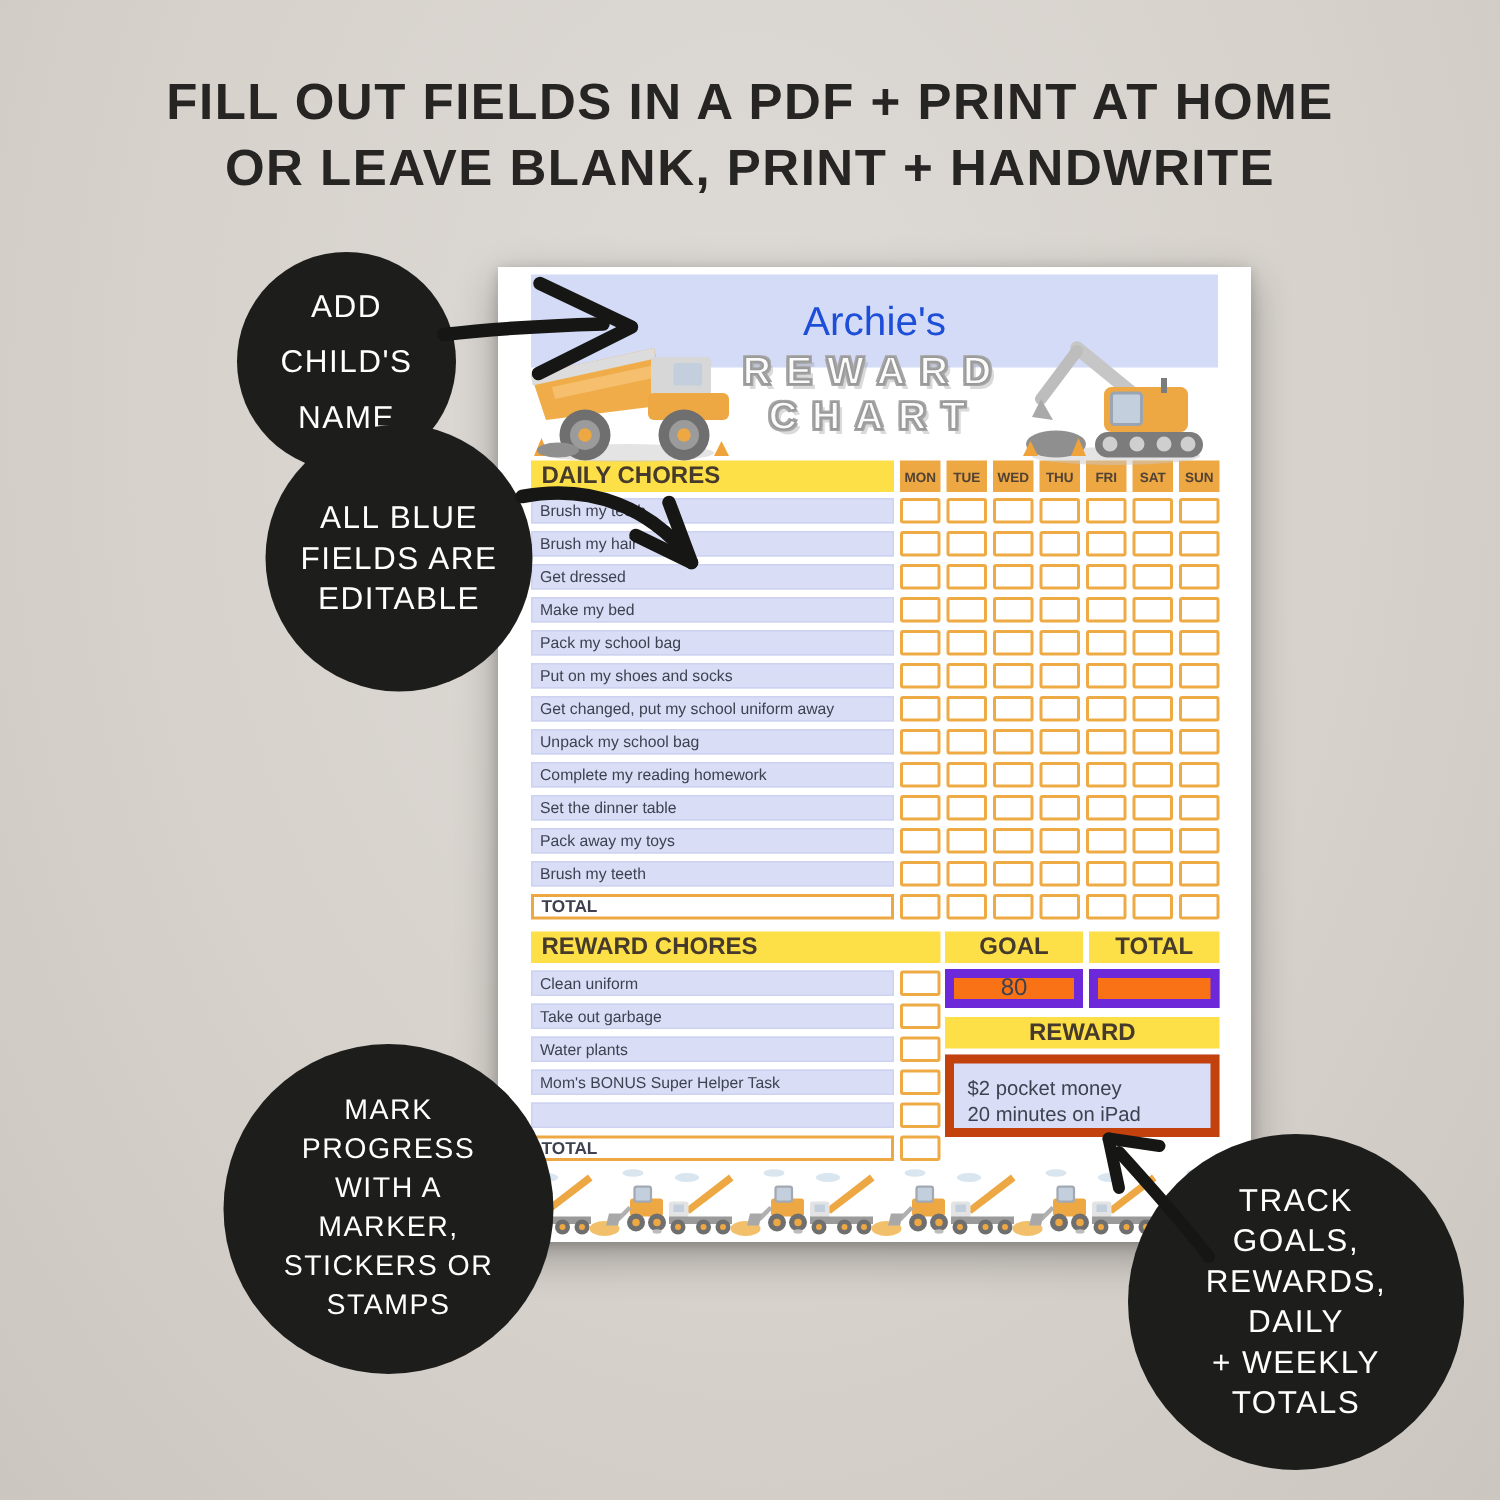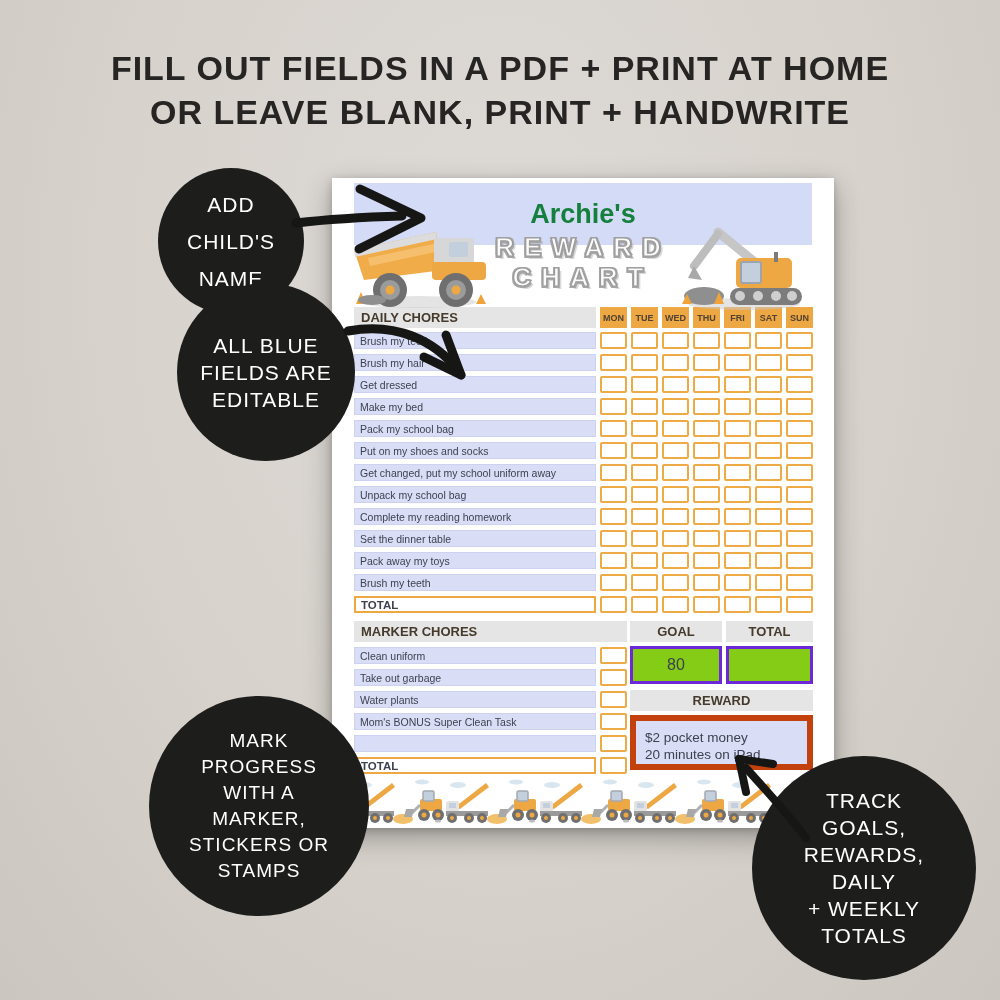--- a/index.html
+++ b/index.html
@@ -11,36 +11,36 @@
   .headline{position:absolute;top:46px;left:0;width:1000px;text-align:center;
             font-weight:bold;font-size:34px;line-height:44px;letter-spacing:1px;
             color:#262523;white-space:pre-line;}
 
   
   .page{position:absolute;left:332px;top:178px;width:502px;height:650px;background:#ffffff;
         box-shadow:0 10px 26px rgba(0,0,0,.30), 0 2px 8px rgba(0,0,0,.18);z-index:1;}
 
   .banner{position:absolute;left:22px;top:5px;width:458px;height:62px;background:#d4dbf7;}
   .child-name{position:absolute;left:0;right:0;top:16px;text-align:center;
-              font-size:27px;font-weight:bold;color:#15803d;}
+              font-size:27px;font-weight:normal;color:#1d4ed8;}
 
   .page-title{position:absolute;left:0;width:502px;top:54px;text-align:center;z-index:2;
               font-weight:bold;color:#fbfbfb;
               -webkit-text-stroke:1.2px #9a9a9a;
               text-shadow:-1.5px -1.5px 0 #a6a6a6, 1.5px -1.5px 0 #a6a6a6,
                           -1.5px 1.5px 0 #a6a6a6, 1.5px 1.5px 0 #a6a6a6,
                           3px 3px 0 rgba(150,150,150,.35);}
   .page-title .t1{font-size:26px;letter-spacing:10px;line-height:30px;}
   .page-title .t2{font-size:26px;letter-spacing:10px;line-height:30px;}
 
   .truck-wrap{position:absolute;left:16px;top:38px;z-index:1;}
   .excavator-wrap{position:absolute;left:346px;top:44px;z-index:1;}
 
   
-  .bar{background:#e5e5e5;color:#453a2b;font-weight:bold;font-size:13px;
+  .bar{background:#fde047;color:#453a2b;font-weight:bold;font-size:16px;
        display:flex;align-items:center;padding-left:7px;box-sizing:border-box;}
   .day-cell{background:#eda743;color:#514234;font-weight:bold;font-size:9px;
             display:flex;align-items:center;justify-content:center;}
 
   .daily-header{position:absolute;left:22px;top:129px;display:grid;
                 grid-template-columns:242px repeat(7,27px);column-gap:4px;
                 grid-auto-rows:21px;}
   .daily-body{position:absolute;left:22px;top:154px;display:grid;
               grid-template-columns:242px repeat(7,27px);column-gap:4px;
               grid-auto-rows:17px;row-gap:5px;}
@@ -57,21 +57,21 @@
                grid-template-columns:242px 27px;column-gap:4px;
                grid-template-rows:21px;grid-auto-rows:17px;row-gap:5px;width:273px;}
   .weekly-left .bar{grid-column:1 / 3;}
 
   .weekly-right{position:absolute;left:298px;top:443px;width:183px;}
   .wr-bars{display:flex;gap:4px;}
   .wr-bars .bar{justify-content:center;padding-left:0;}
   .goal-bar{width:92px;height:21px;}
   .wtotal-bar{flex:1;height:21px;}
   .wr-boxes{display:flex;gap:4px;margin-top:4px;}
-  .blue-box{background:#84cc16;border:3px solid #6d28d9;box-sizing:border-box;height:38px;
+  .blue-box{background:#f97316;border:6px solid #6d28d9;box-sizing:border-box;height:26px;
             display:flex;align-items:center;justify-content:center;
             font-size:16px;color:#3e4150;}
   .goal-box{width:92px;}
   .wtotal-box{flex:1;}
   .reward-bar{margin-top:6px;height:21px;justify-content:center;padding-left:0;}
   .reward-box{margin-top:4px;height:55px;background:#d9def6;border:6px solid #c2410c;
               box-sizing:border-box;font-size:13.5px;color:#3e4150;line-height:17px;
               padding:8px 0 0 9px;white-space:pre-line;}
 
   .vehicle-strip{position:absolute;left:16px;top:597px;width:470px;height:50px;}
@@ -258,28 +258,28 @@
       <div class="checkbox"></div>
       <div class="checkbox"></div>
       <div class="checkbox"></div>
       <div class="checkbox"></div>
       <div class="checkbox"></div>
       <div class="checkbox"></div>
       <div class="checkbox"></div>
     </div>
 
   <div class="weekly-left">
-    <div class="bar">MARKER CHORES</div>
+    <div class="bar">REWARD CHORES</div>
   <div class="chore-field">Clean uniform</div>
       <div class="checkbox"></div>
       <div class="chore-field">Take out garbage</div>
       <div class="checkbox"></div>
       <div class="chore-field">Water plants</div>
       <div class="checkbox"></div>
-      <div class="chore-field">Mom's BONUS Super Clean Task</div>
+      <div class="chore-field">Mom's BONUS Super Helper Task</div>
       <div class="checkbox"></div>
       <div class="chore-field"></div>
       <div class="checkbox"></div>
       <div class="total-field">TOTAL</div>
       <div class="checkbox"></div>
     </div>
 
   <div class="weekly-right">
     <div class="wr-bars">
       <div class="bar goal-bar">GOAL</div>

